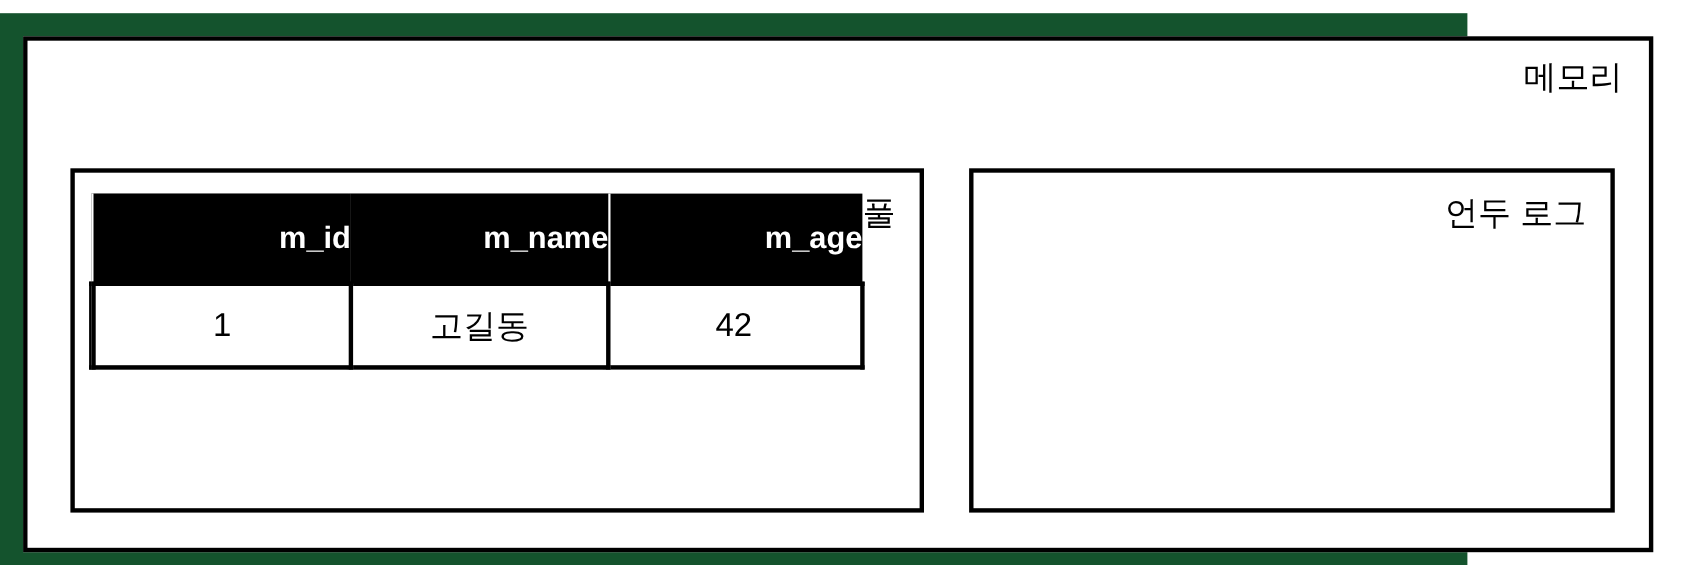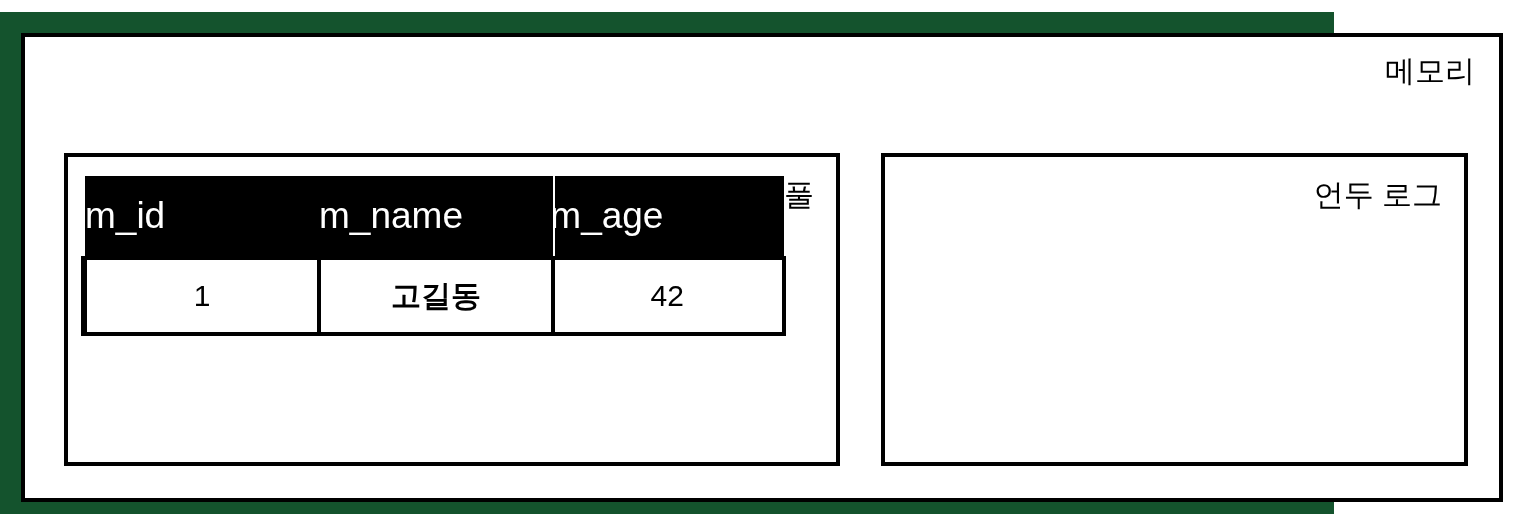--- a/index.html
+++ b/index.html
@@ -93,41 +93,41 @@
 
   .table-undo-log {
     left: 58px;
     top: 139px;
     width: 472px;
   }
 
   .data-table th {
     background: #000000;
     color: #ffffff;
-    font-weight: normal;
-    font-size: 37px;
+    font-weight: bold;
+    font-size: 28px;
     height: 80px;
-    text-align: left;
+    text-align: right;
     border: none;
     padding: 0;
   }
 
   .data-table td {
     background: #ffffff;
     color: #000000;
     font-size: 30px;
     height: 76px;
     text-align: center;
     border: 4px solid #000000;
     padding: 0;
     box-sizing: border-box;
   }
 
   .data-table td.cell-name {
-    font-weight: bold;
+    font-weight: normal;
   }
 
   .data-table thead tr {
     border: none;
   }
 </style>
 </head>
 <body>
 
 <div class="canvas">

